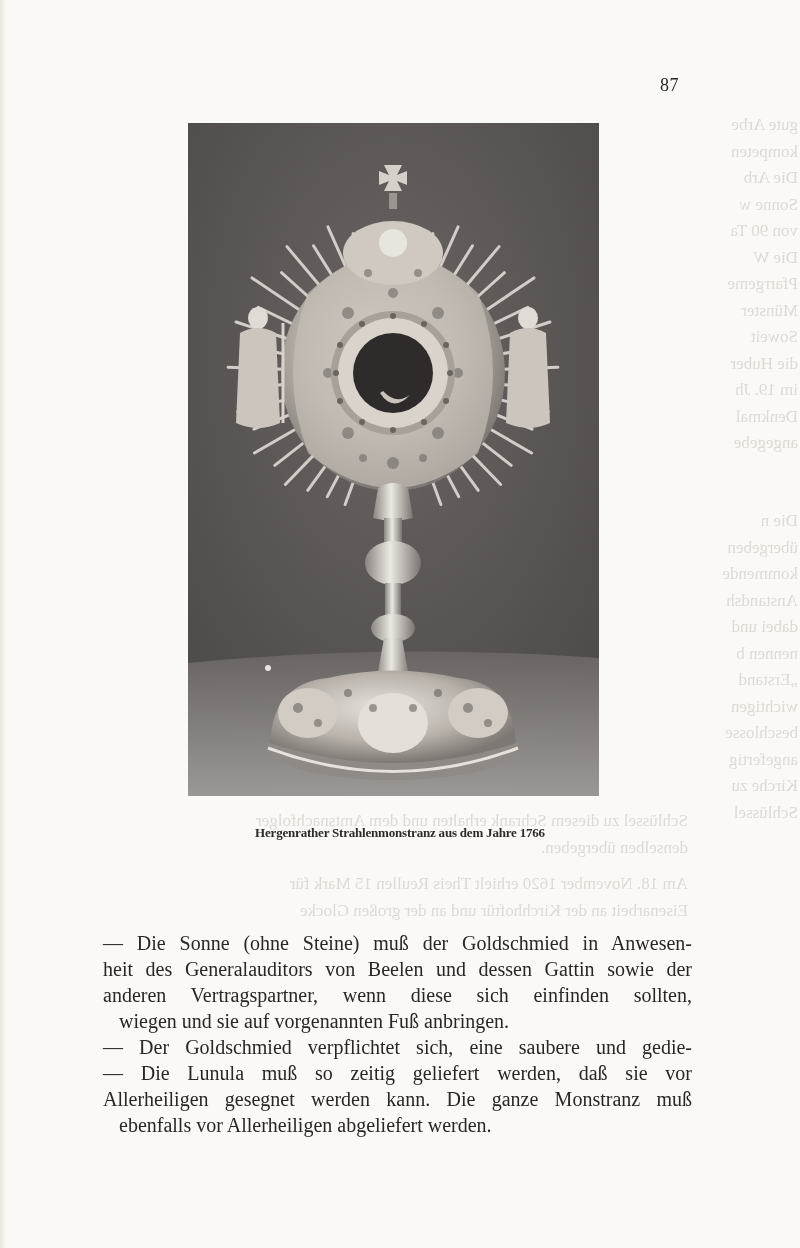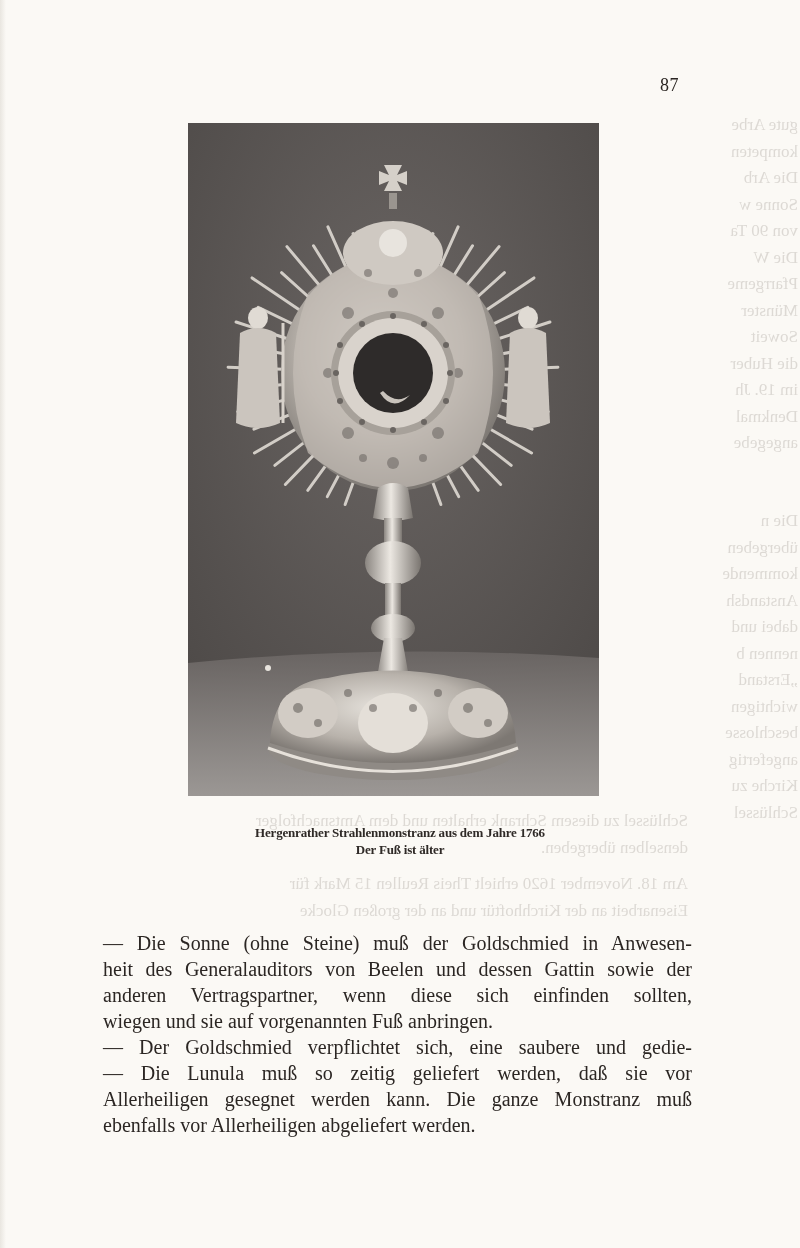--- a/index.html
+++ b/index.html
@@ -37,21 +37,21 @@
       position: absolute; left: 190px; top: 824px; width: 420px;
       text-align: center; font-weight: bold;
       font-size: 13px; line-height: 17px; color: #2f2a27;
       letter-spacing: -0.2px;
     }
     .body-text {
       position: absolute; left: 103px; top: 930px; width: 589px;
       font-size: 20px; line-height: 26px; color: #2b2623;
     }
     .body-text .line { display: block; text-align: justify; text-align-last: justify; }
-    .body-text .line.last { text-align-last: left; }
+    .body-text .line.last { text-align-last: left; margin-left: 16px; }
   </style>
 </head>
 <body>
 
 <div class="page">
   <div class="page-edge"></div>
 
   <div class="ghost ghost-right">
     <div>gute Arbe</div>
     <div>kompeten</div>
@@ -245,21 +245,20 @@
             <circle cx="250" cy="570" r="4"></circle>
         </g>
         <path d="M80 625 Q205 672 330 625" fill="none" stroke="#e6e1da" stroke-width="3"></path>
       </g>
       <circle cx="80" cy="545" r="3" fill="#e8e4de"></circle>
     </svg>
   </div>
 
   <div class="caption">
     <div>Hergenrather Strahlenmonstranz aus dem Jahre 1766</div>
-    <div>Der Fuß ist älter</div>
   </div>
 
   <div class="body-text">
     <div>
       <span class="line">— Die Sonne (ohne Steine) muß der Goldschmied in Anwesen-</span>
       <span class="line">heit des Generalauditors von Beelen und dessen Gattin sowie der</span>
       <span class="line">anderen Vertragspartner, wenn diese sich einfinden sollten,</span>
       <span class="line last">wiegen und sie auf vorgenannten Fuß anbringen.</span>
     </div>
     <div>

